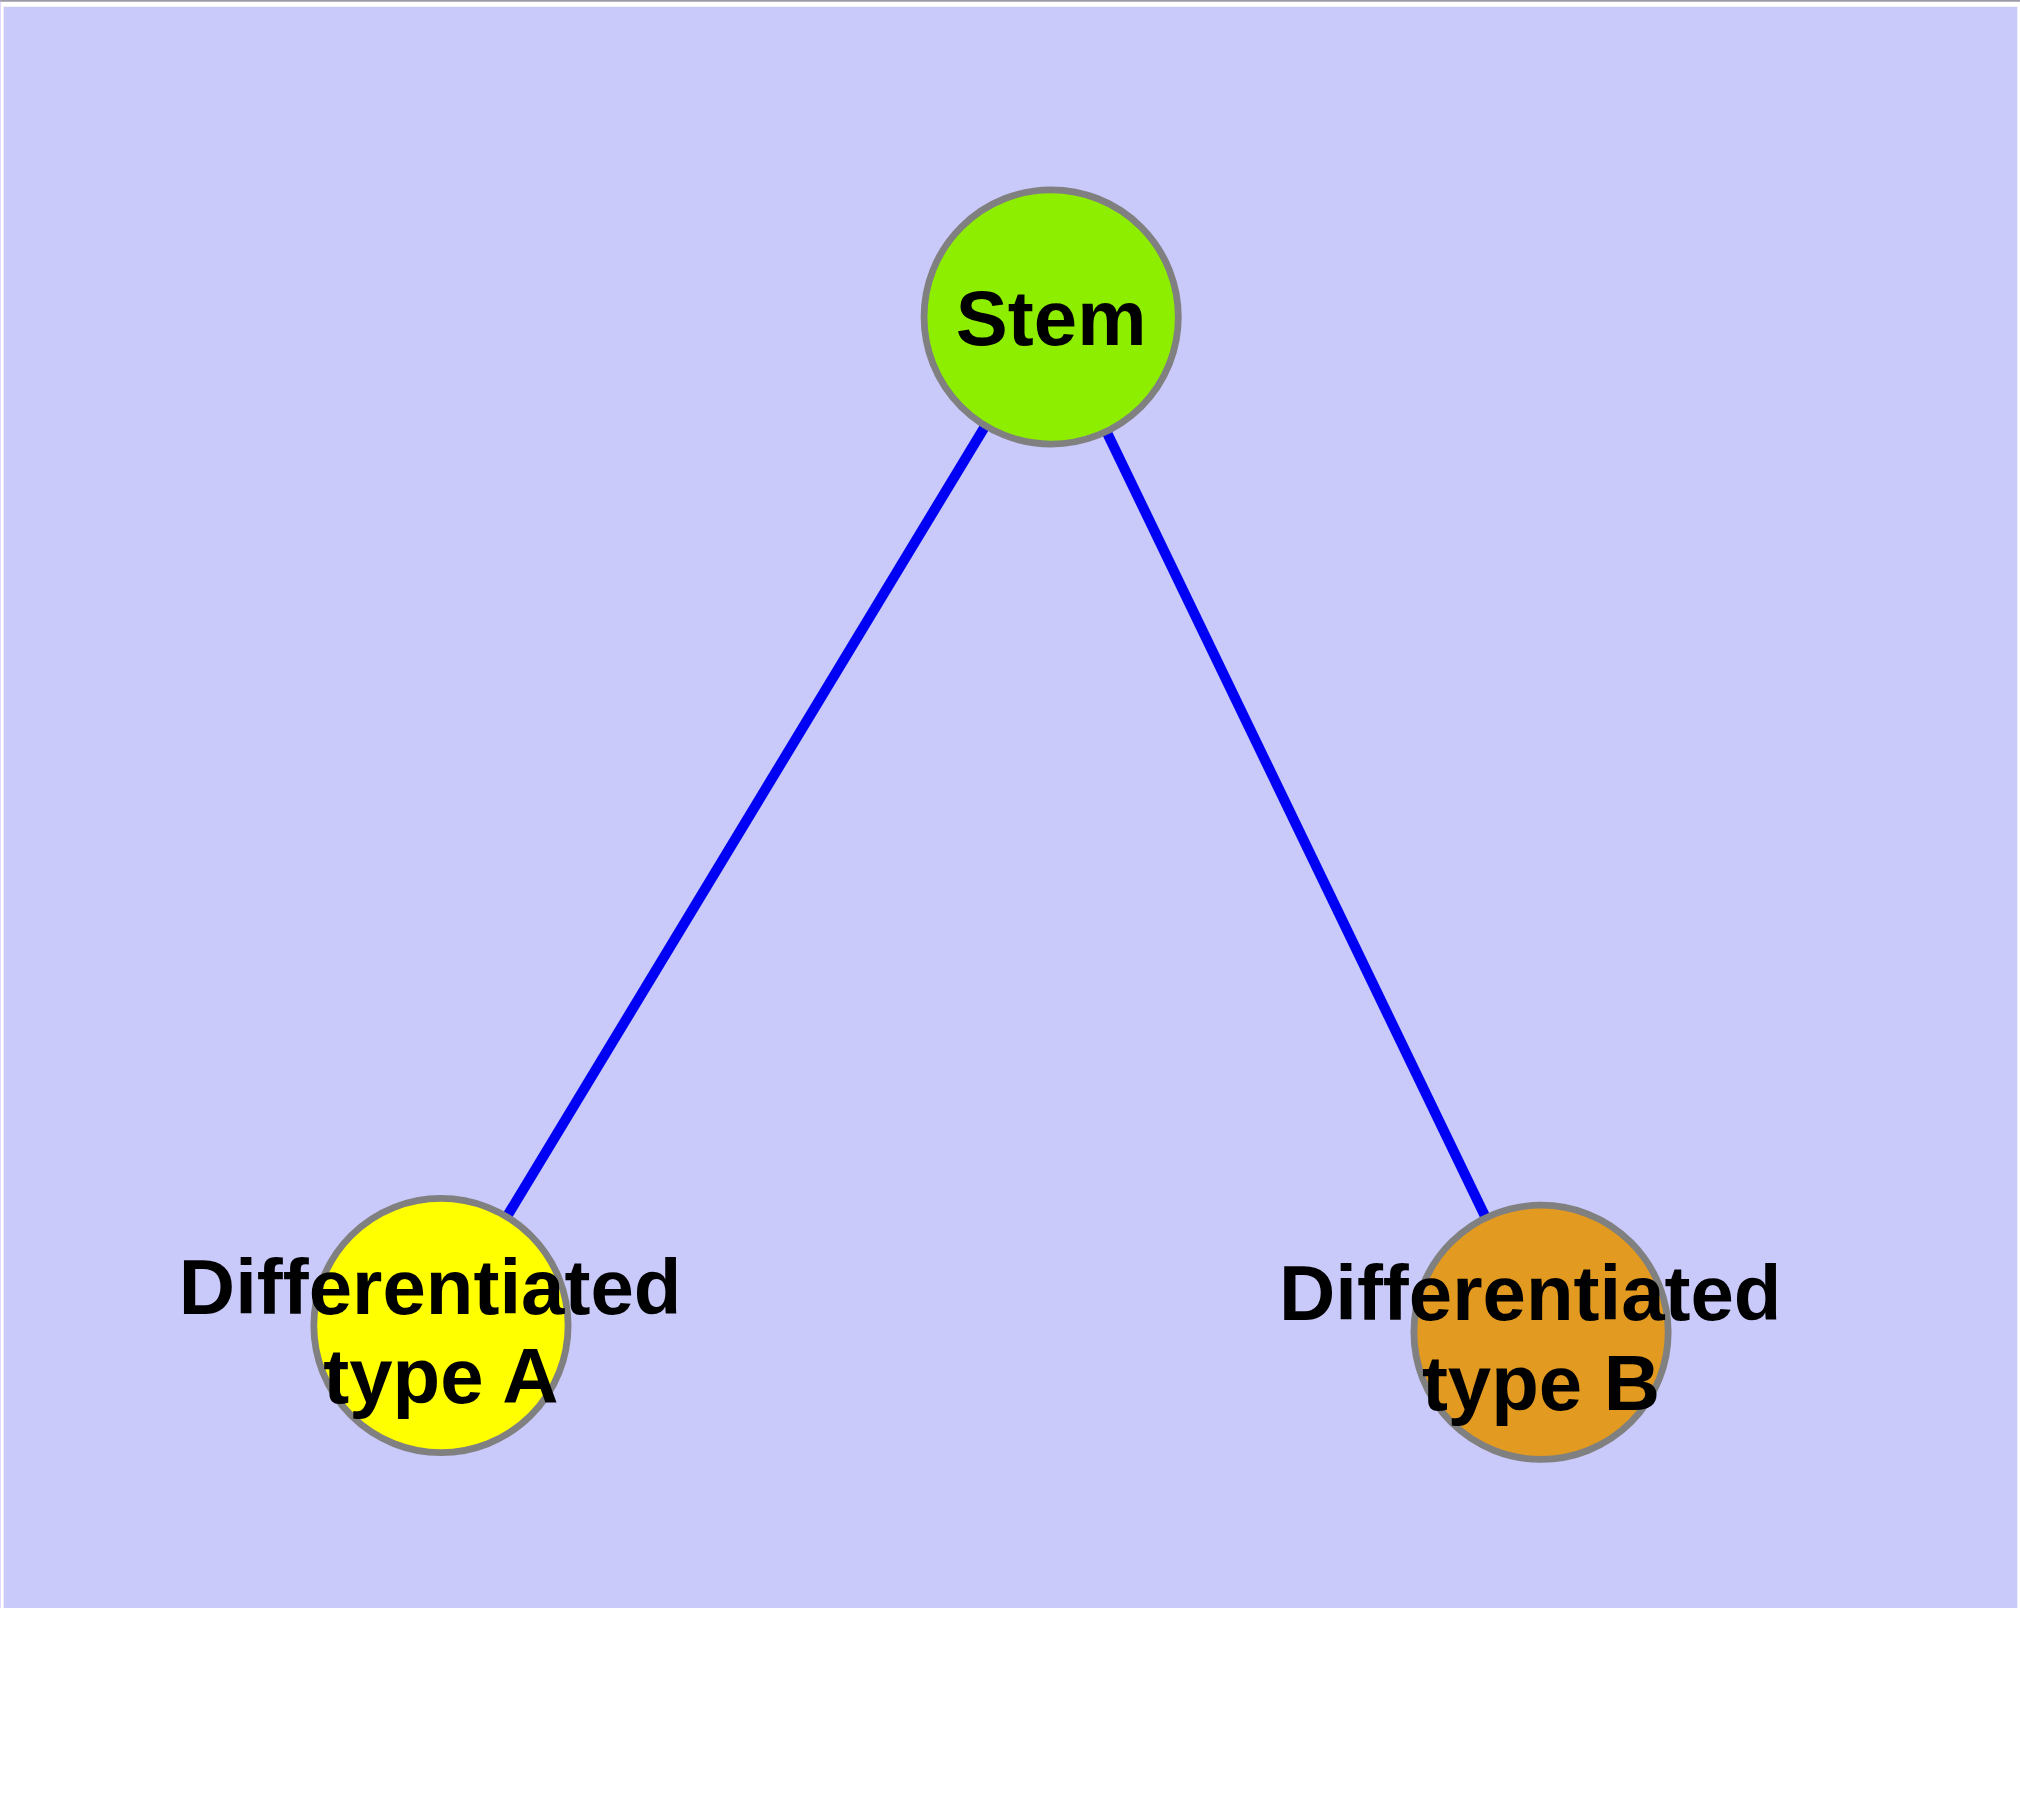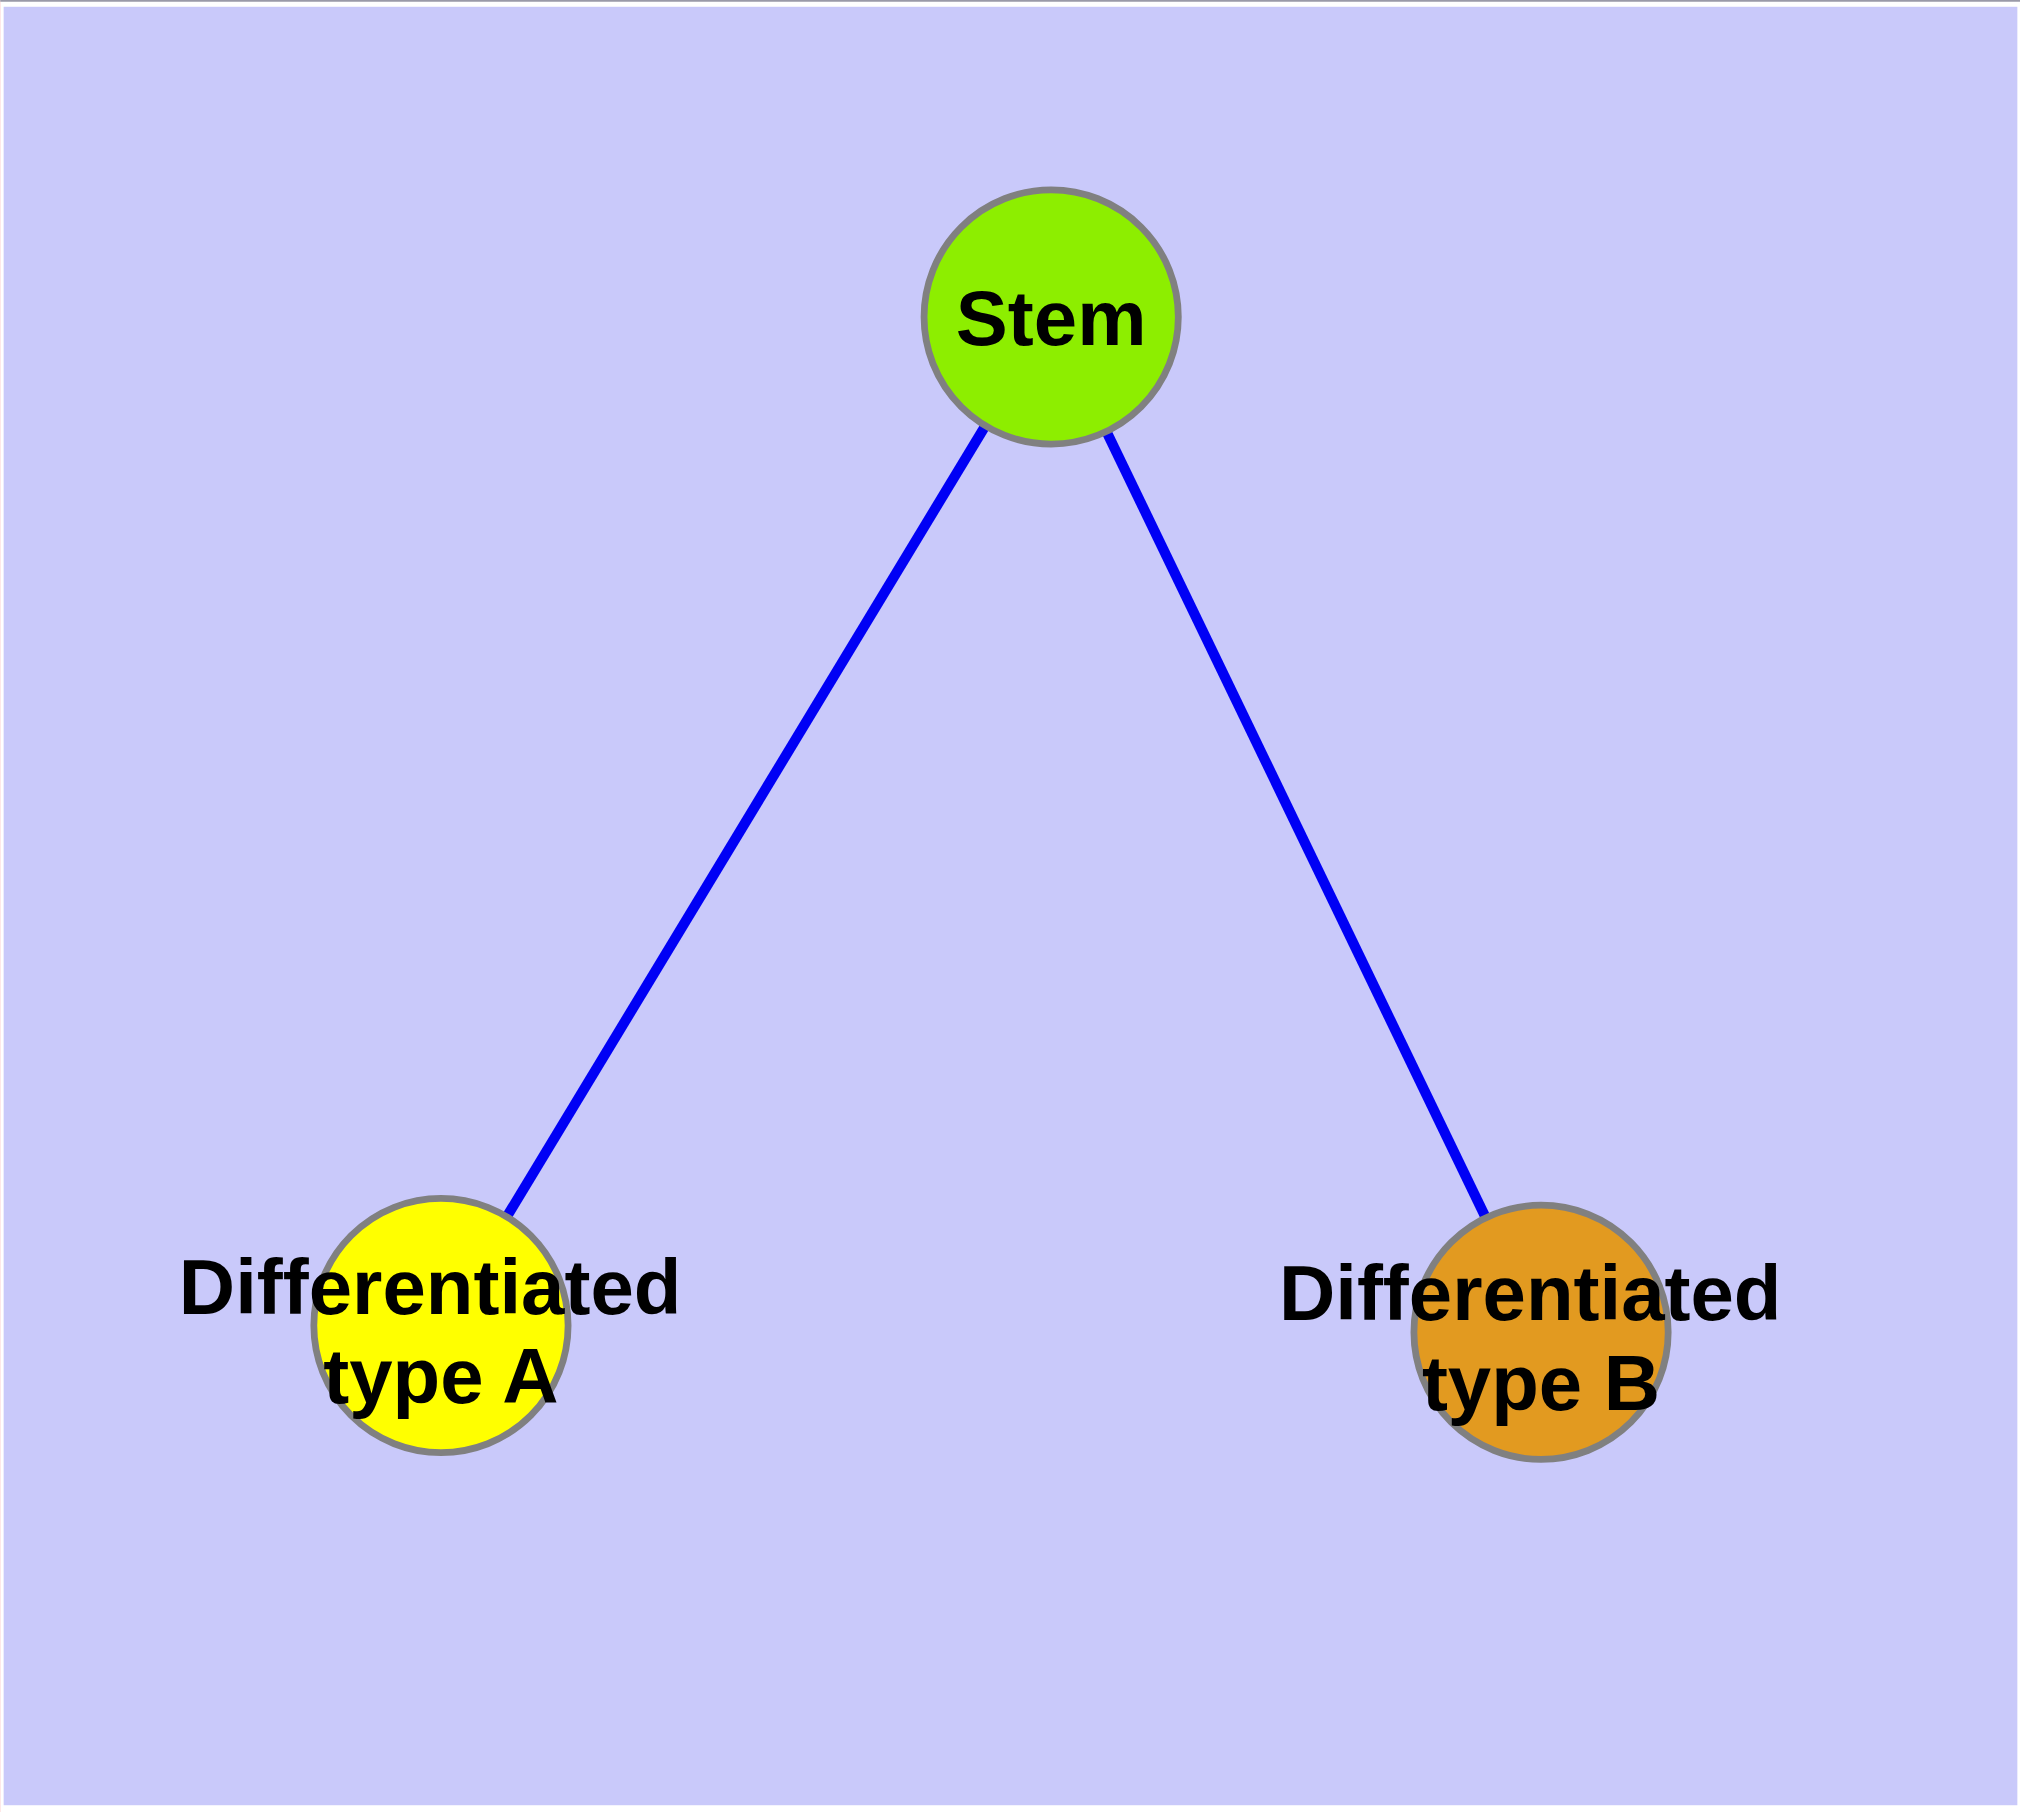--- a/index.html
+++ b/index.html
@@ -3,22 +3,22 @@
 <meta charset="utf-8">
 <style>
   html, body {
     margin: 0;
     padding: 0;
     background: #ffffff;
   }
   .page {
     position: relative;
     width: 2021px;
-    height: 1812px;
-    background: #fca5a5;
+    height: 1608px;
+    background: #8b5cf6;
     overflow: hidden;
   }
   svg { display: block; }
   .node-circle {
     stroke: #808080;
     stroke-width: 8;
   }
   .edge-line {
     stroke-width: 12;
     stroke-linecap: butt;

